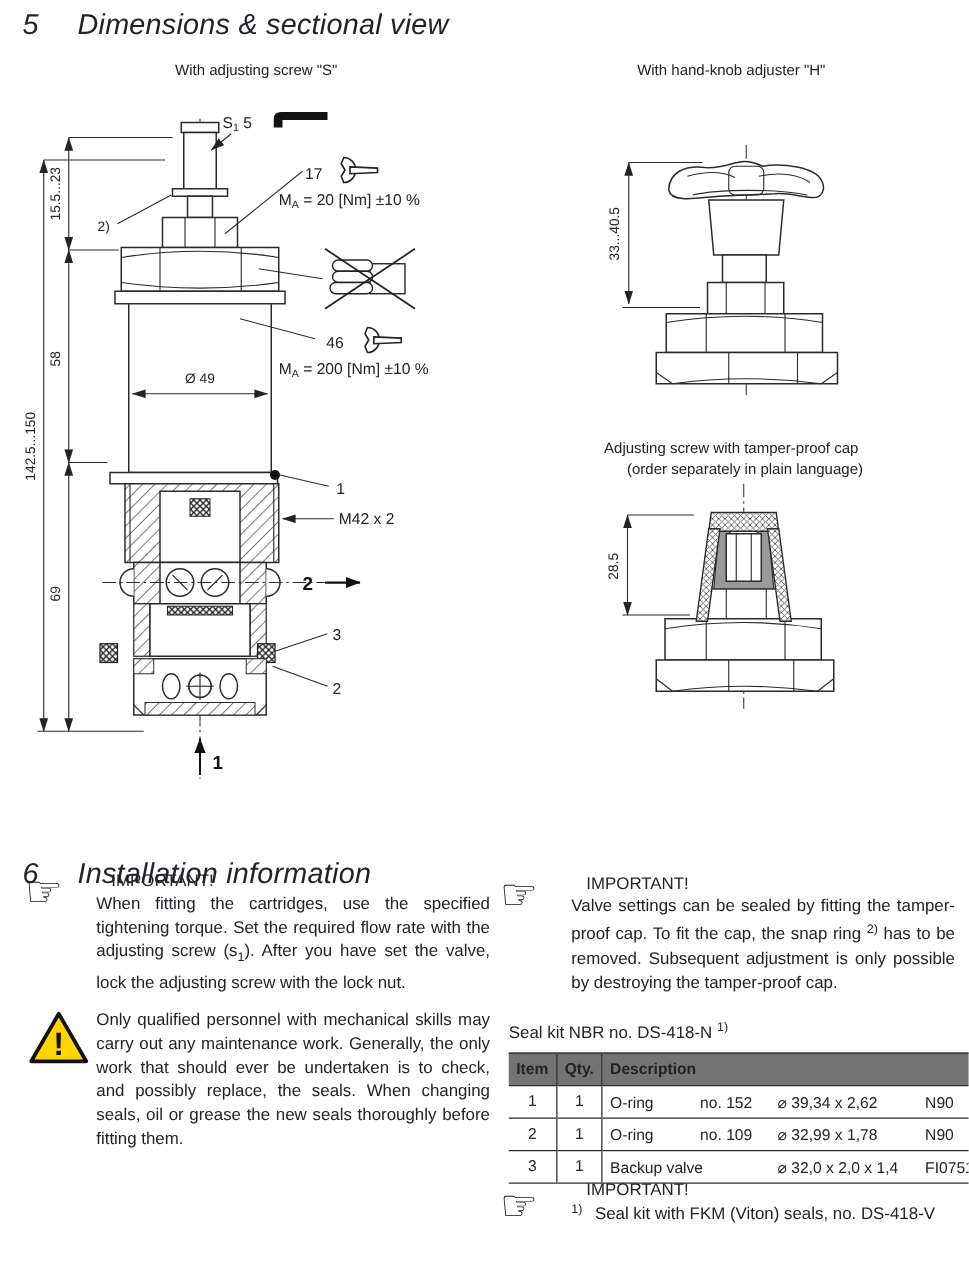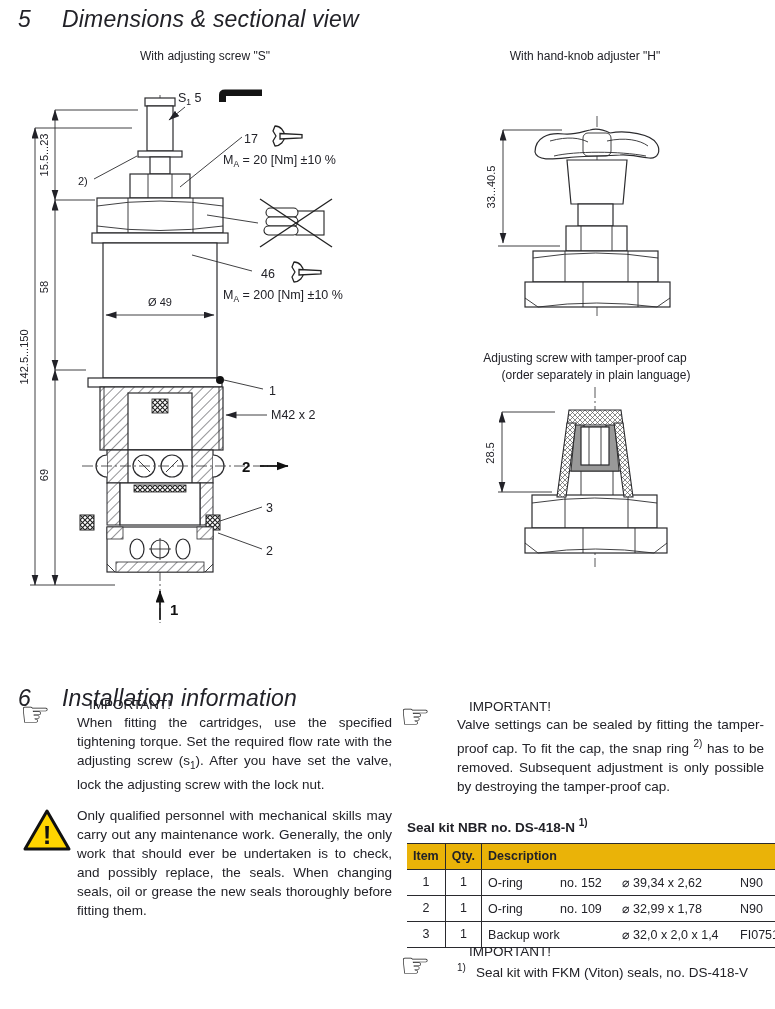--- a/index.html
+++ b/index.html
@@ -10,26 +10,26 @@
   .sec-head .num{display:inline-block;width:44px;}
   .caption{font-size:12px;text-align:center;}
   .blk{position:absolute;}
   .blk .icon-slot{position:absolute;left:0;top:0;}
   .blk .content{margin-left:57px;}
   .blk-heading{font-weight:400;font-size:13.5px;margin-bottom:1px;margin-left:12px;}
   .blk-body{font-size:13.5px;line-height:19px;text-align:justify;}
   sub{font-size:10px;}
   sup{font-size:10px;vertical-align:super;}
   .manicule{font-size:34px;line-height:1;color:#111;}
-  .sealkit-title{font-weight:700;font-size:13.5px;}
+  .sealkit-title{font-weight:400;font-size:13.5px;}
   .sealtable{border-collapse:collapse;width:358px;font-size:12.5px;margin-top:8px;color:#222228;}
   .sealtable th,.sealtable td{border-top:1.4px solid #2a2a2e;border-bottom:1.4px solid #2a2a2e;
       padding:3px 6px;height:19px;white-space:nowrap;}
   .sealtable th+th,.sealtable td+td{border-left:1.1px solid #2a2a2e;}
-  .sealtable th{background:#eab308;text-align:left;margin-left:36px;}
+  .sealtable th{background:#737373;text-align:left;margin-left:36px;}
   .sealtable th.c,.sealtable td.c{text-align:center;}
   .d-name{display:inline-block;width:72px;white-space:nowrap;}
   .d-no{display:inline-block;width:62px;white-space:nowrap;}
   .d-size{display:inline-block;width:118px;white-space:nowrap;}
   .note-line{font-size:13.5px;margin-top:3px;}
   .note-line sup{margin-right:10px;}
   
   .ln{stroke:#2b2b2e;stroke-width:1.2;fill:#fff;}
   .ln2{stroke:#2b2b2e;stroke-width:0.9;fill:none;}
   .dim{stroke:#2b2b2e;stroke-width:0.9;fill:none;}
@@ -322,21 +322,21 @@
           <td><span class="d-name">O-ring</span><span class="d-no">no. 152</span><span class="d-size">⌀ 39,34 x 2,62</span><span>N90</span></td>
         </tr>
         <tr>
           <td class="c">2</td>
           <td class="c">1</td>
           <td><span class="d-name">O-ring</span><span class="d-no">no. 109</span><span class="d-size">⌀ 32,99 x 1,78</span><span>N90</span></td>
         </tr>
         <tr>
           <td class="c">3</td>
           <td class="c">1</td>
-          <td><span class="d-name">Backup work</span><span class="d-no"></span><span class="d-size">⌀ 32,0 x 2,0 x 1,4</span><span>FI0751</span></td>
+          <td><span class="d-name">Backup valve</span><span class="d-no"></span><span class="d-size">⌀ 32,0 x 2,0 x 1,4</span><span>FI0751</span></td>
         </tr>
       </tbody>
     </table>
   </div>
 
   <div class="blk" style="left:400px;top:944px;width:370px;">
     <div class="icon-slot manicule" style="top:4px;">☞</div>
     <div class="content">
       <div class="blk-heading">IMPORTANT!</div>
       <div class="note-line"><sup>1)</sup><span>Seal kit with FKM (Viton) seals, no. DS-418-V</span></div>

